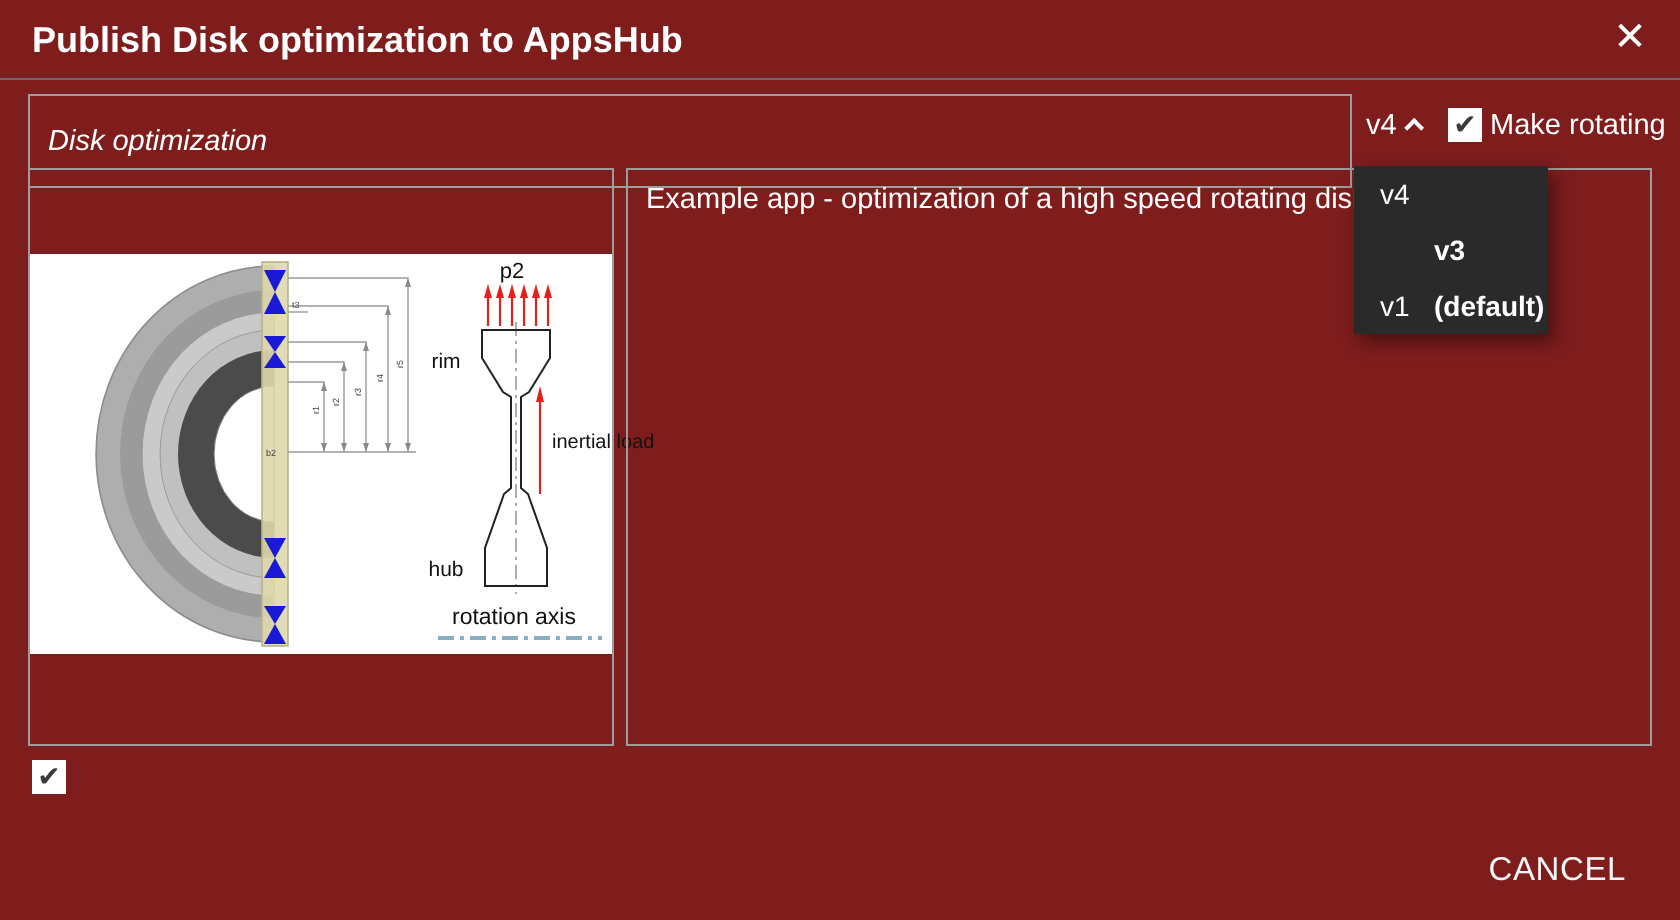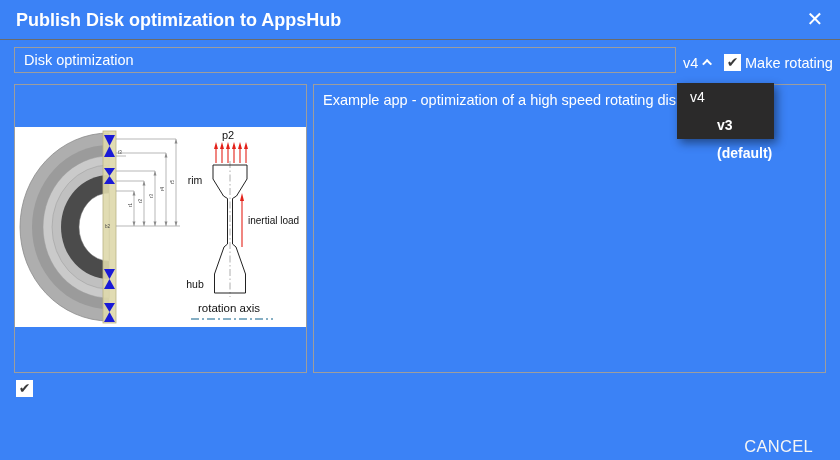--- a/index.html
+++ b/index.html
@@ -1,48 +1,48 @@
 <!DOCTYPE html>
 <html><head>
 <meta charset="utf-8">
 <style>
   * { margin:0; padding:0; box-sizing:border-box; }
   html,body { width:840px; height:460px; }
   body { font-family:"Liberation Sans","DejaVu Sans",sans-serif; background:#474444; overflow:hidden; }
 
-  .dialog { position:relative; width:840px; height:460px; background:#3b82f6; outline:1px solid #5c5959; color:#fff; }
+  .dialog { position:relative; width:840px; height:460px; background:#7f1d1d; outline:1px solid #5c5959; color:#fff; }
 
   
   .titlebar { position:absolute; left:0; top:0; width:840px; height:40px; border-bottom:1px solid #6b6b6b; }
   .title { position:absolute; left:16px; top:0; line-height:40px; font-size:18px; font-weight:600; color:#ffffff; }
   .close { position:absolute; right:13px; top:7px; width:24px; height:24px; font-size:20px; line-height:24px; text-align:center; color:#fff; cursor:pointer; }
 
   
-  .name-input { position:absolute; left:14px; top:47px; width:662px; height:26px; background:transparent; border:1px solid #9d9d9d; color:#fff; font-family:inherit; font-size:14.5px; padding:0 9px; outline:none; }
+  .name-input { position:absolute; left:14px; top:47px; width:662px; height:47px; background:transparent; border:1px solid #9d9d9d; color:#fff; font-family:inherit; font-size:14.5px; padding:0 9px; outline:none;font-style:italic; }
   .version-select { position:absolute; left:683px; top:47px; height:31px; display:flex; align-items:center; gap:7px; cursor:pointer; font-size:14.5px; color:#fff; }
   .chevron-up { width:7px; height:7px; border-left:2px solid #fff; border-top:2px solid #fff; transform:rotate(45deg) translateY(2px); }
   .make-default { position:absolute; left:724px; top:47px; height:31px; display:flex; align-items:center; gap:4px; font-size:14.5px; cursor:pointer; }
 
   .checkbox { width:17px; height:17px; background:#ffffff; display:flex; align-items:center; justify-content:center; flex:0 0 17px; }
   .check-glyph { color:#3a3a3a; font-size:14px; line-height:1; transform:translateY(-1px); }
 
   
   .left-panel { position:absolute; left:14px; top:84px; width:293px; height:289px; border:1px solid #9d9d9d; }
-  .thumb { position:absolute; left:0; top:42px; width:291px; height:200px; background:#ffffff; }
+  .thumb { position:absolute; left:0; top:42px; width:291px; height:200px; background:#ffffff;padding-left:28px; }
   .right-panel { position:absolute; left:313px; top:84px; width:513px; height:289px; border:1px solid #9d9d9d; }
   .description { padding:5px 9px; font-size:14.5px; line-height:1.4; color:#ffffff; }
 
   
   .version-menu { position:absolute; left:677px; top:83px; width:97px; background:#2b2a2a; box-shadow:3px 4px 9px rgba(0,0,0,0.45); z-index:10; }
   .version-menu .item { height:28px; line-height:28px; padding-left:13px; font-size:14px; color:#fff; cursor:pointer; }
   .version-menu .item.default { font-weight:bold;margin-left:27px; }
 
   
   .allow-copy { position:absolute; left:16px; top:380px; display:flex; align-items:center; gap:5px; font-size:14.5px; cursor:pointer; }
-  .footer { position:absolute; right:27px; bottom:2px; display:flex; }
+  .footer { position:absolute; right:27px; bottom:13px; display:flex; }
   .text-btn { background:none; border:none; color:#f5f5f5; font-family:inherit; font-size:16.5px; font-weight:500; letter-spacing:0.3px; cursor:pointer; padding:2px 0; }
 </style>
 </head>
 <body>
 
 <div class="dialog">
 
   <div class="titlebar">
     <span class="title">Publish Disk optimization to AppsHub</span>
     <span class="close">✕</span>
@@ -153,20 +153,21 @@
     </div>
   </div>
 
   <div class="right-panel">
     <div class="description">Example app - optimization of a high speed rotating disk.</div>
   </div>
 
   <div class="version-menu">
     <div class="item">v4</div>
     <div class="item default">v3 (default)</div>
+    <div class="item">v1</div>
   </div>
 
   <label class="allow-copy">
     <span class="checkbox">
         <span class="check-glyph">✔</span>
       </span>
   </label>
 
   <div class="footer">
     <button class="text-btn">CANCEL</button>

